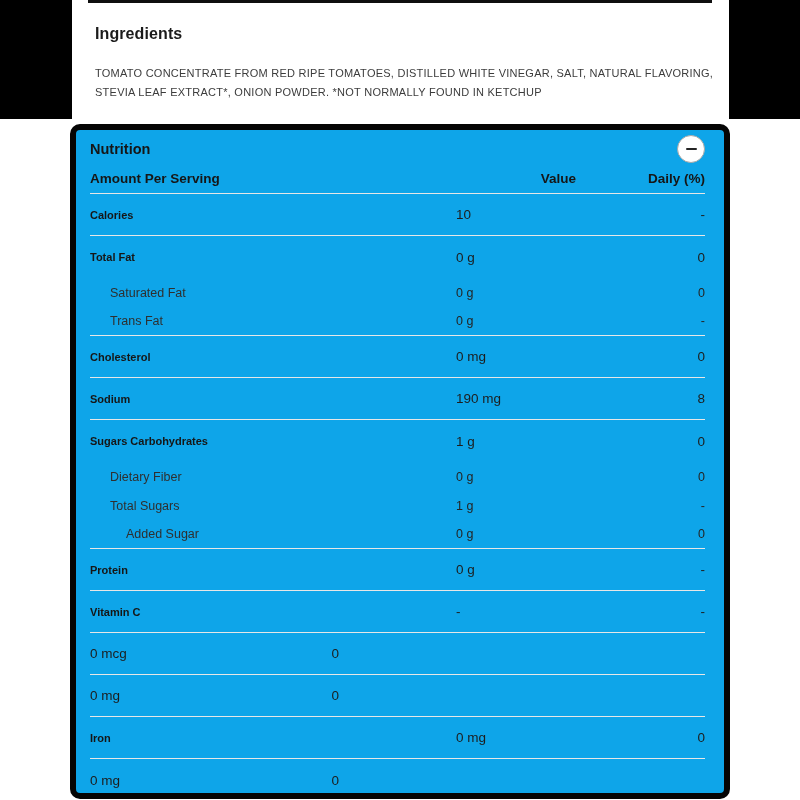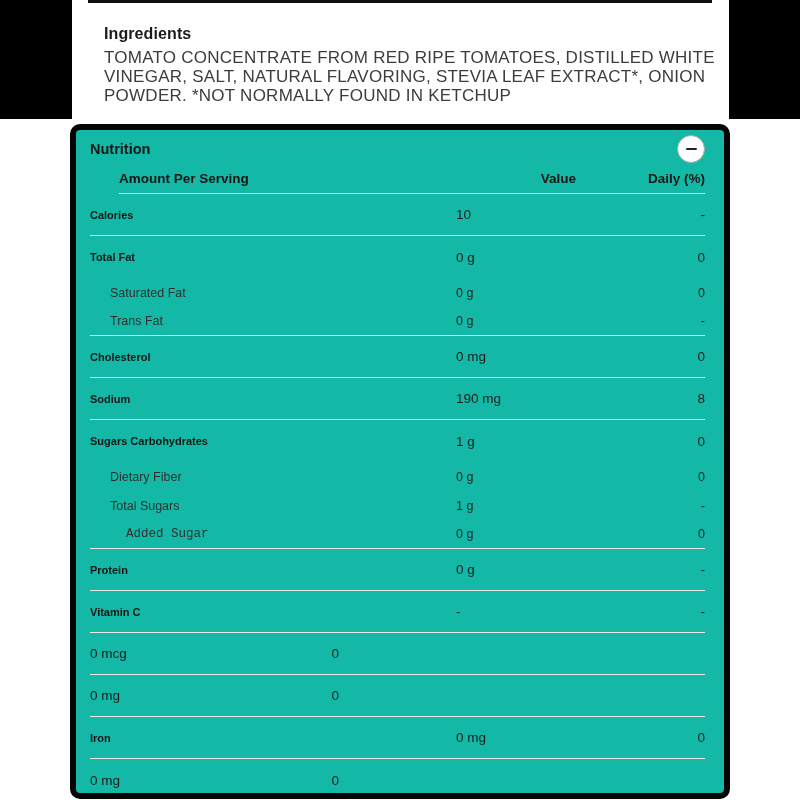--- a/index.html
+++ b/index.html
@@ -9,56 +9,56 @@
     overflow:hidden; font-family:"Liberation Sans", sans-serif;
   }
   
   .top-strip { position:absolute; left:88px; top:0; width:624px; height:3px; background:#0f0f0f; }
   
   .side-block { position:absolute; top:0; height:119px; background:#000; }
   .side-block.left { left:0; width:72px; }
   .side-block.right { right:0; width:71px; }
 
   
-  .ingredients { position:absolute; left:104px; top:24px; width:626px; }
+  .ingredients { position:absolute; left:95px; top:24px; width:626px; }
   .ingredients h2 { font-size:16px; line-height:20px; font-weight:700; color:#1b1b1b; letter-spacing:.1px; }
-  .ingredients p { margin-top:4px; font-size:17px; line-height:19px; letter-spacing:.25px; color:#3c3c3c; }
+  .ingredients p { margin-top:20px; font-size:11px; line-height:19px; letter-spacing:.25px; color:#3c3c3c; }
 
   
   .nutrition-card {
     position:absolute; left:70px; top:124px; width:660px; height:675px;
-    box-sizing:border-box; background:#14b8a6; border:6px solid #050505;
+    box-sizing:border-box; background:#0ea5e9; border:6px solid #050505;
     border-radius:10px; padding:0 19px 0 14px; overflow:hidden;
   }
   .nutrition-card * { box-sizing:border-box; }
   .nut-header { display:flex; align-items:center; justify-content:space-between; height:34px; padding-top:4px; cursor:pointer; }
   .nut-title { font-size:14.5px; font-weight:700; color:#161616; }
   .collapse-btn {
     width:28px; height:28px; border-radius:50%; border:1px solid #a9a9a9; background:#fff;
     display:flex; align-items:center; justify-content:center; cursor:pointer; flex:0 0 auto;
   }
   .minus { display:block; width:11px; height:2px; border-radius:1px; background:#242424; }
 
   .thead { display:flex; align-items:center; height:30px; border-bottom:1px solid #e7e7e7;
-           font-size:13.5px; font-weight:700; color:#161616;margin-left:29px; }
+           font-size:13.5px; font-weight:700; color:#161616; }
   .c-label { flex:1; }
   .c-value { width:120px; text-align:right; }
   .c-daily { width:129px; text-align:right; }
 
   .row { display:flex; align-items:center; }
   .row .rl { flex:1; }
   .row .rv { width:120px; }
   .row .rd { width:129px; text-align:right; }
   .row.main { height:42px; }
   .row.main .rl { font-size:11px; font-weight:700; color:#161616; }
   .row.main .rv, .row.main .rd { font-size:13.5px; font-weight:500; color:#1d1d1d; }
   .row.sub { height:29px; }
   .row.sub .rl { font-size:12.5px; font-weight:400; color:#2f2f2f; padding-left:20px; }
   .row.sub .rv, .row.sub .rd { font-size:12.5px; font-weight:400; color:#242424; }
-  .row.sub2 .rl { padding-left:36px;font-family:Liberation Mono, monospace; }
+  .row.sub2 .rl { padding-left:36px; }
   .db { border-bottom:1px solid #e7e7e7; }
 </style>
 </head>
 <body>
 
 <div class="stage">
   <div class="top-strip"></div>
   <div class="side-block left"></div>
   <div class="side-block right"></div>
 

